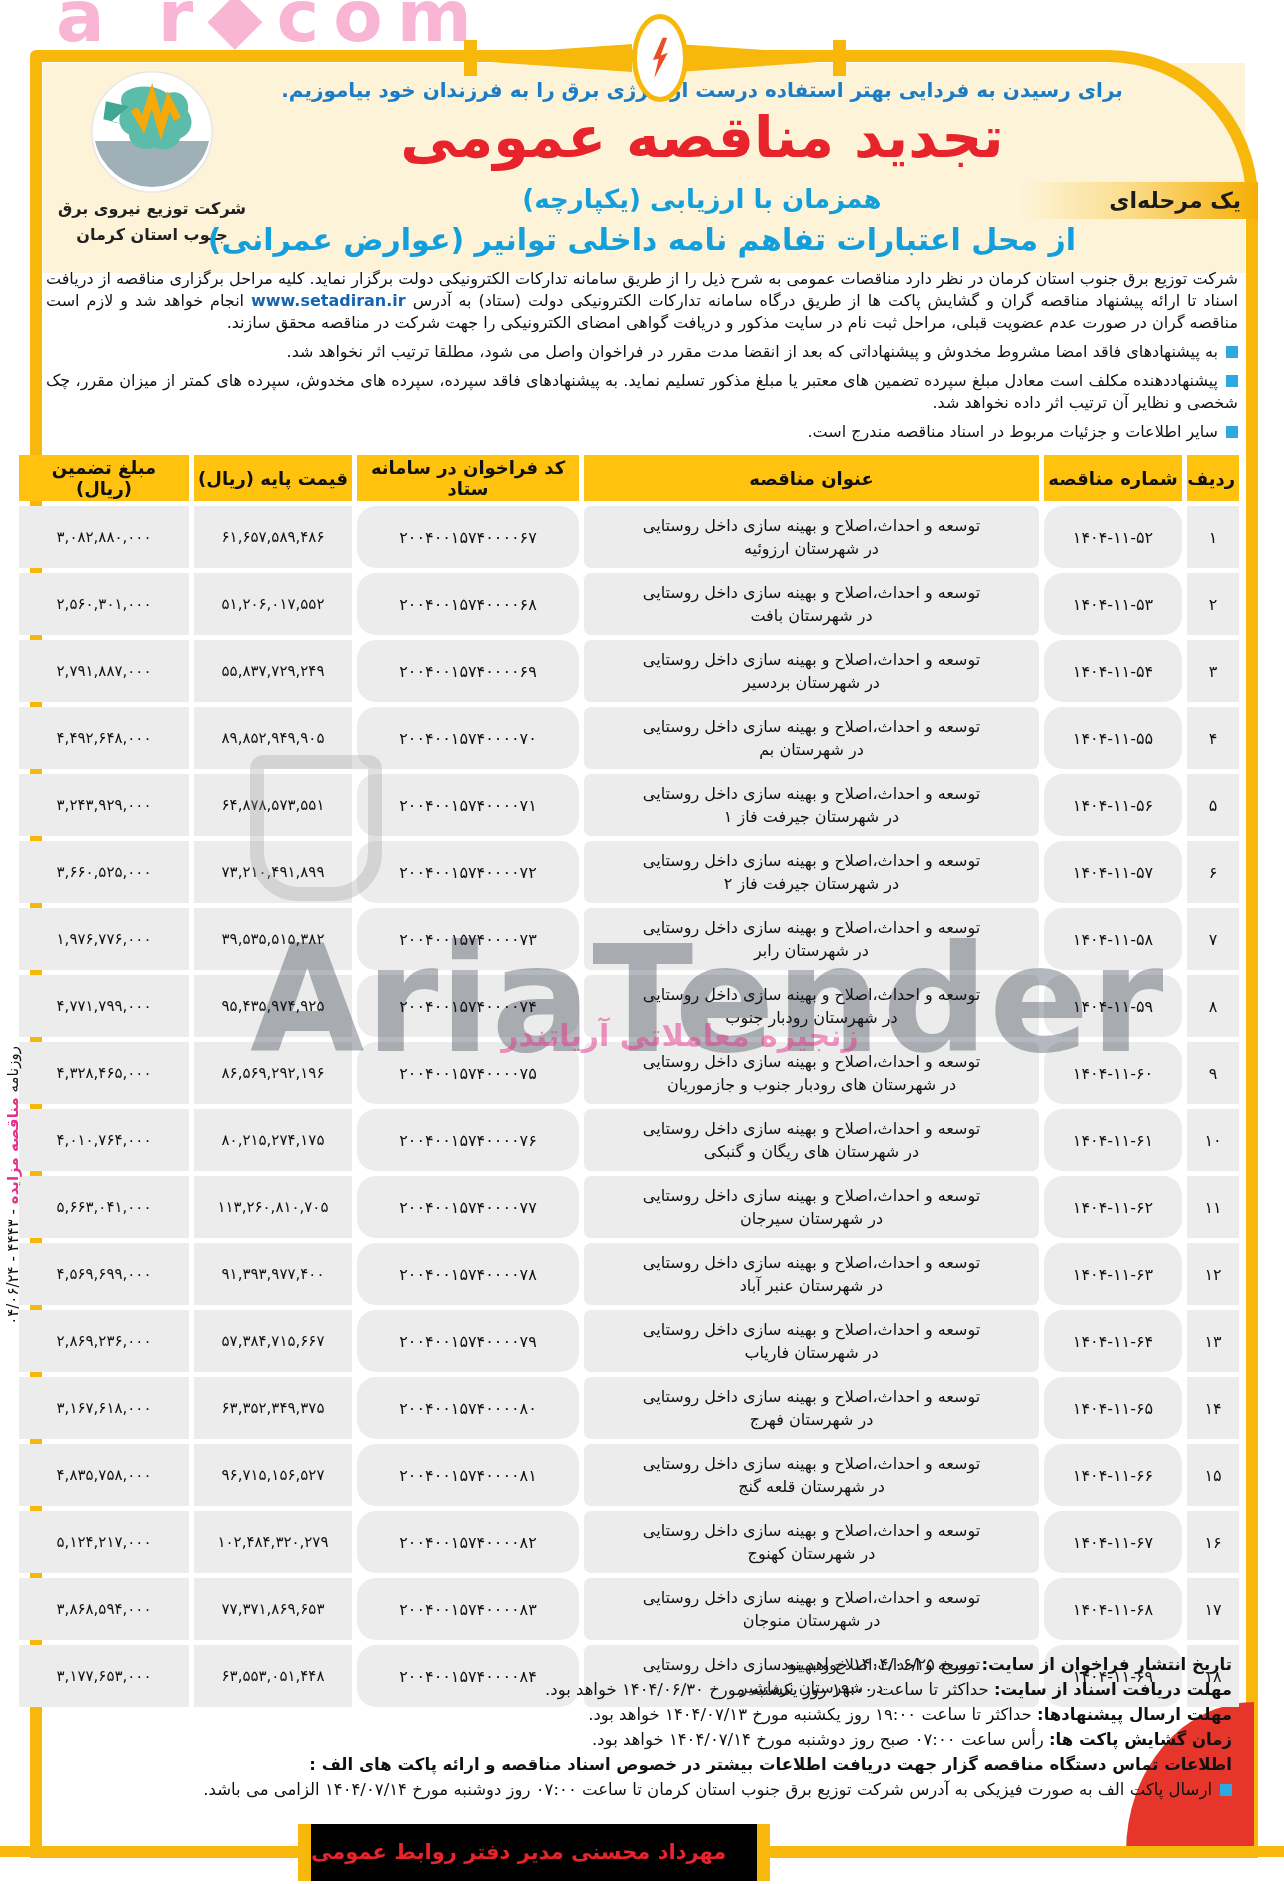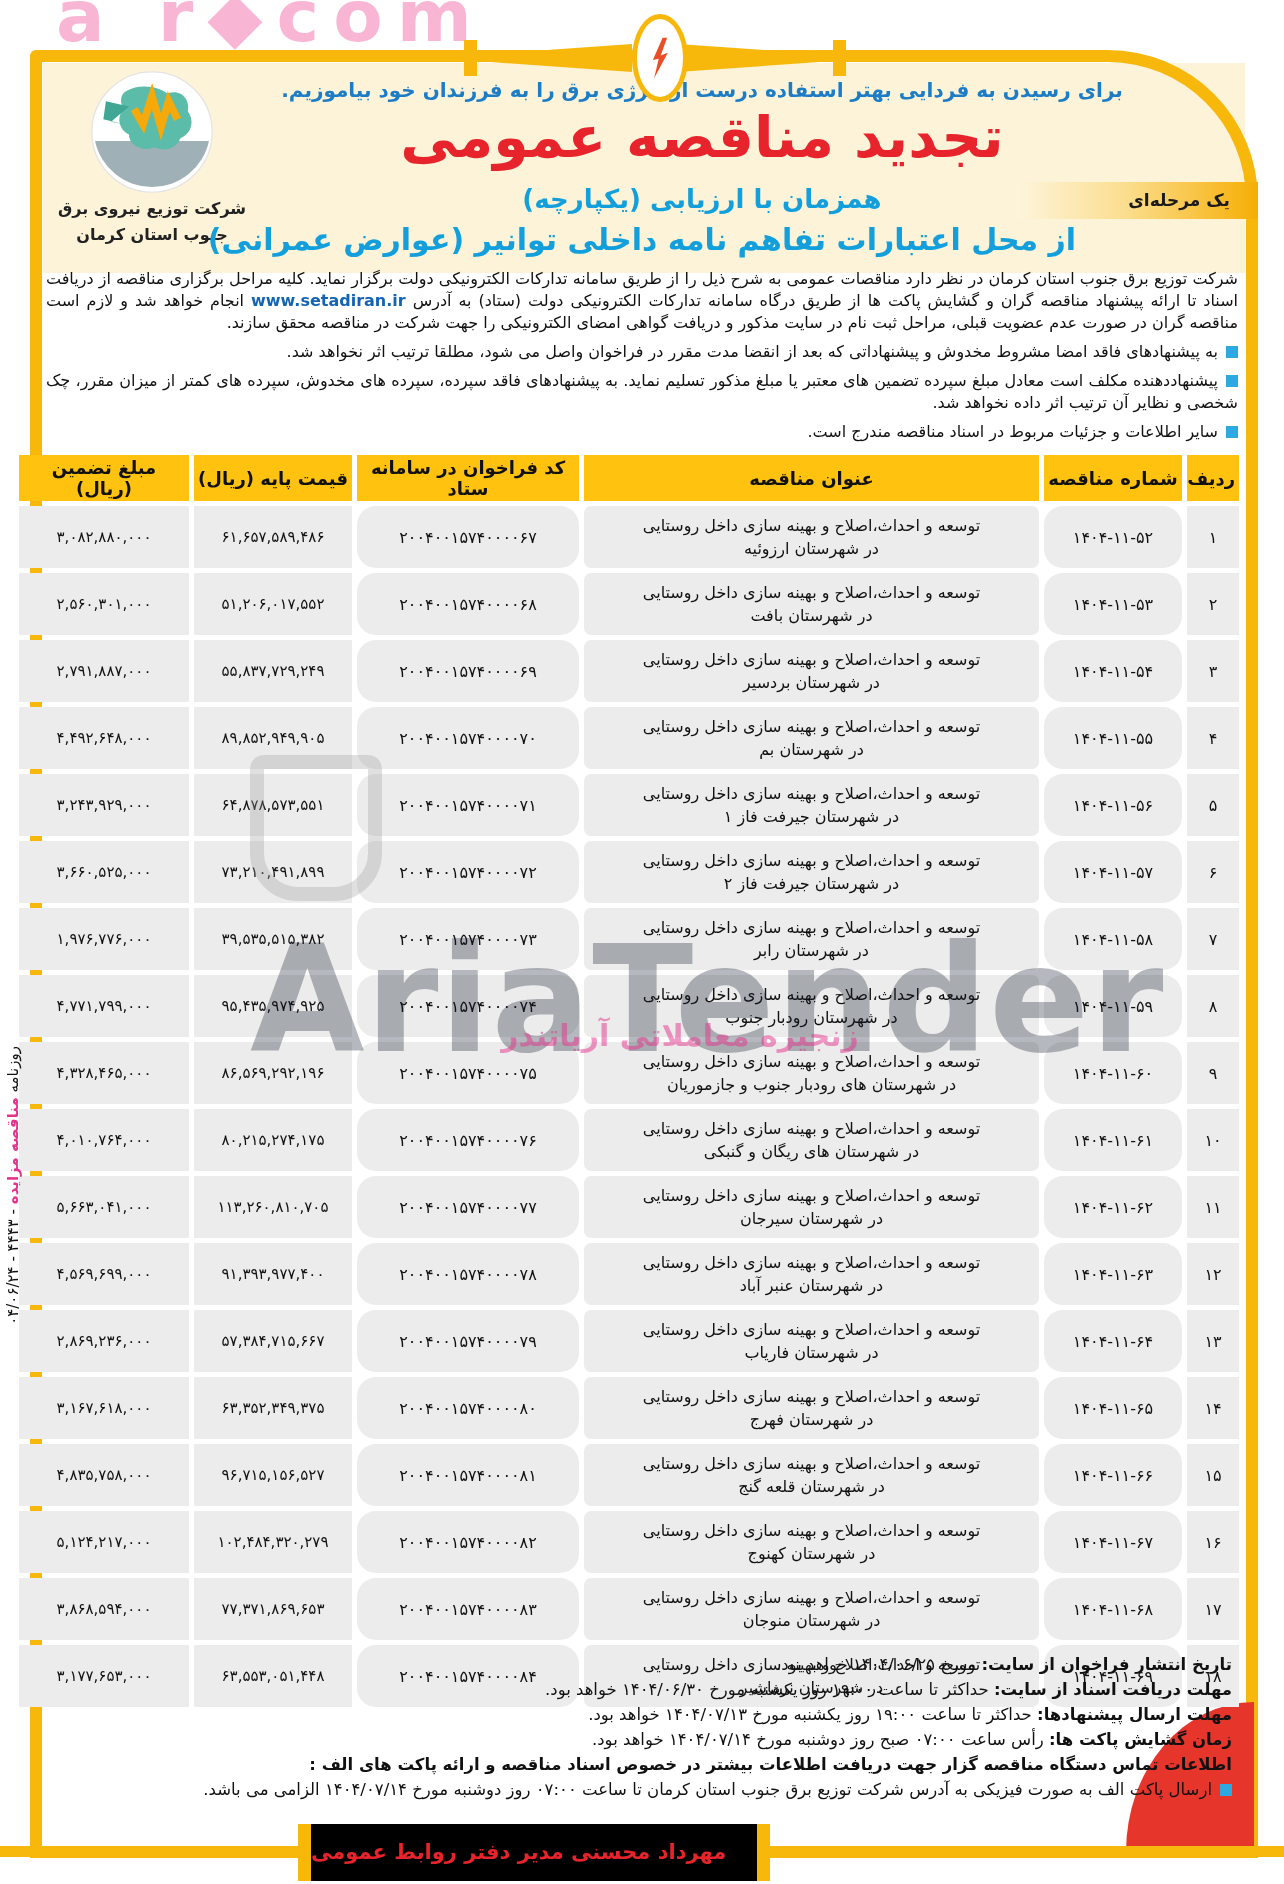--- a/index.html
+++ b/index.html
@@ -29,21 +29,21 @@
   .wm-center{position:absolute; top:742px; left:250px; width:950px; font-size:148px; font-weight:bold;
              color:#0f172a; opacity:.30; z-index:6; direction:ltr; letter-spacing:1px; pointer-events:none;}
   .wm-shield{display:inline-block; width:104px; height:118px; border:14px solid #9b9b9b; border-radius:14px 14px 48px 48px;
              vertical-align:middle; margin-right:14px; transform:translateY(-10px);}
   .wm-fa{position:absolute; top:1018px; left:180px; width:1000px; text-align:center; font-size:30px; font-weight:bold;
          letter-spacing:18px; color:#E5328C; opacity:.5; z-index:6; pointer-events:none;}
 
   
   .badge{position:absolute; right:26px; top:182px; width:242px; height:37px; z-index:5;
          background:linear-gradient(270deg,#F6AE04 0%,#FBDE8F 55%,#FDF5DC 100%);
-         font-size:17px; font-weight:bold; color:#1b1b1b; line-height:37px; padding-right:28px; box-sizing:border-box;}
+         font-size:22px; font-weight:bold; color:#1b1b1b; line-height:37px; padding-right:17px; box-sizing:border-box;}
   .logo-block{position:absolute; right:auto; left:50px; top:68px; width:204px; text-align:center; z-index:2;}
   .logo-circ{width:128px; height:128px; margin:0 auto;}
   .logo-line{font-size:16px; font-weight:bold; color:#222; line-height:26px;}
   .slogan{position:absolute; left:250px; right:130px; top:78px; text-align:center; font-size:20px; font-weight:bold;
           color:#1C7CC5; z-index:2;}
   .main-title{position:absolute; left:250px; right:130px; top:104px; text-align:center; font-size:57px; font-weight:800;
               color:#E7232B; z-index:2;}
   .subtitle1{position:absolute; left:250px; right:130px; top:184px; text-align:center; font-size:26px; font-weight:bold;
              color:#129FDC; z-index:2;}
   .subtitle2{position:absolute; left:150px; right:150px; top:222px; text-align:center; font-size:30px; font-weight:bold;

